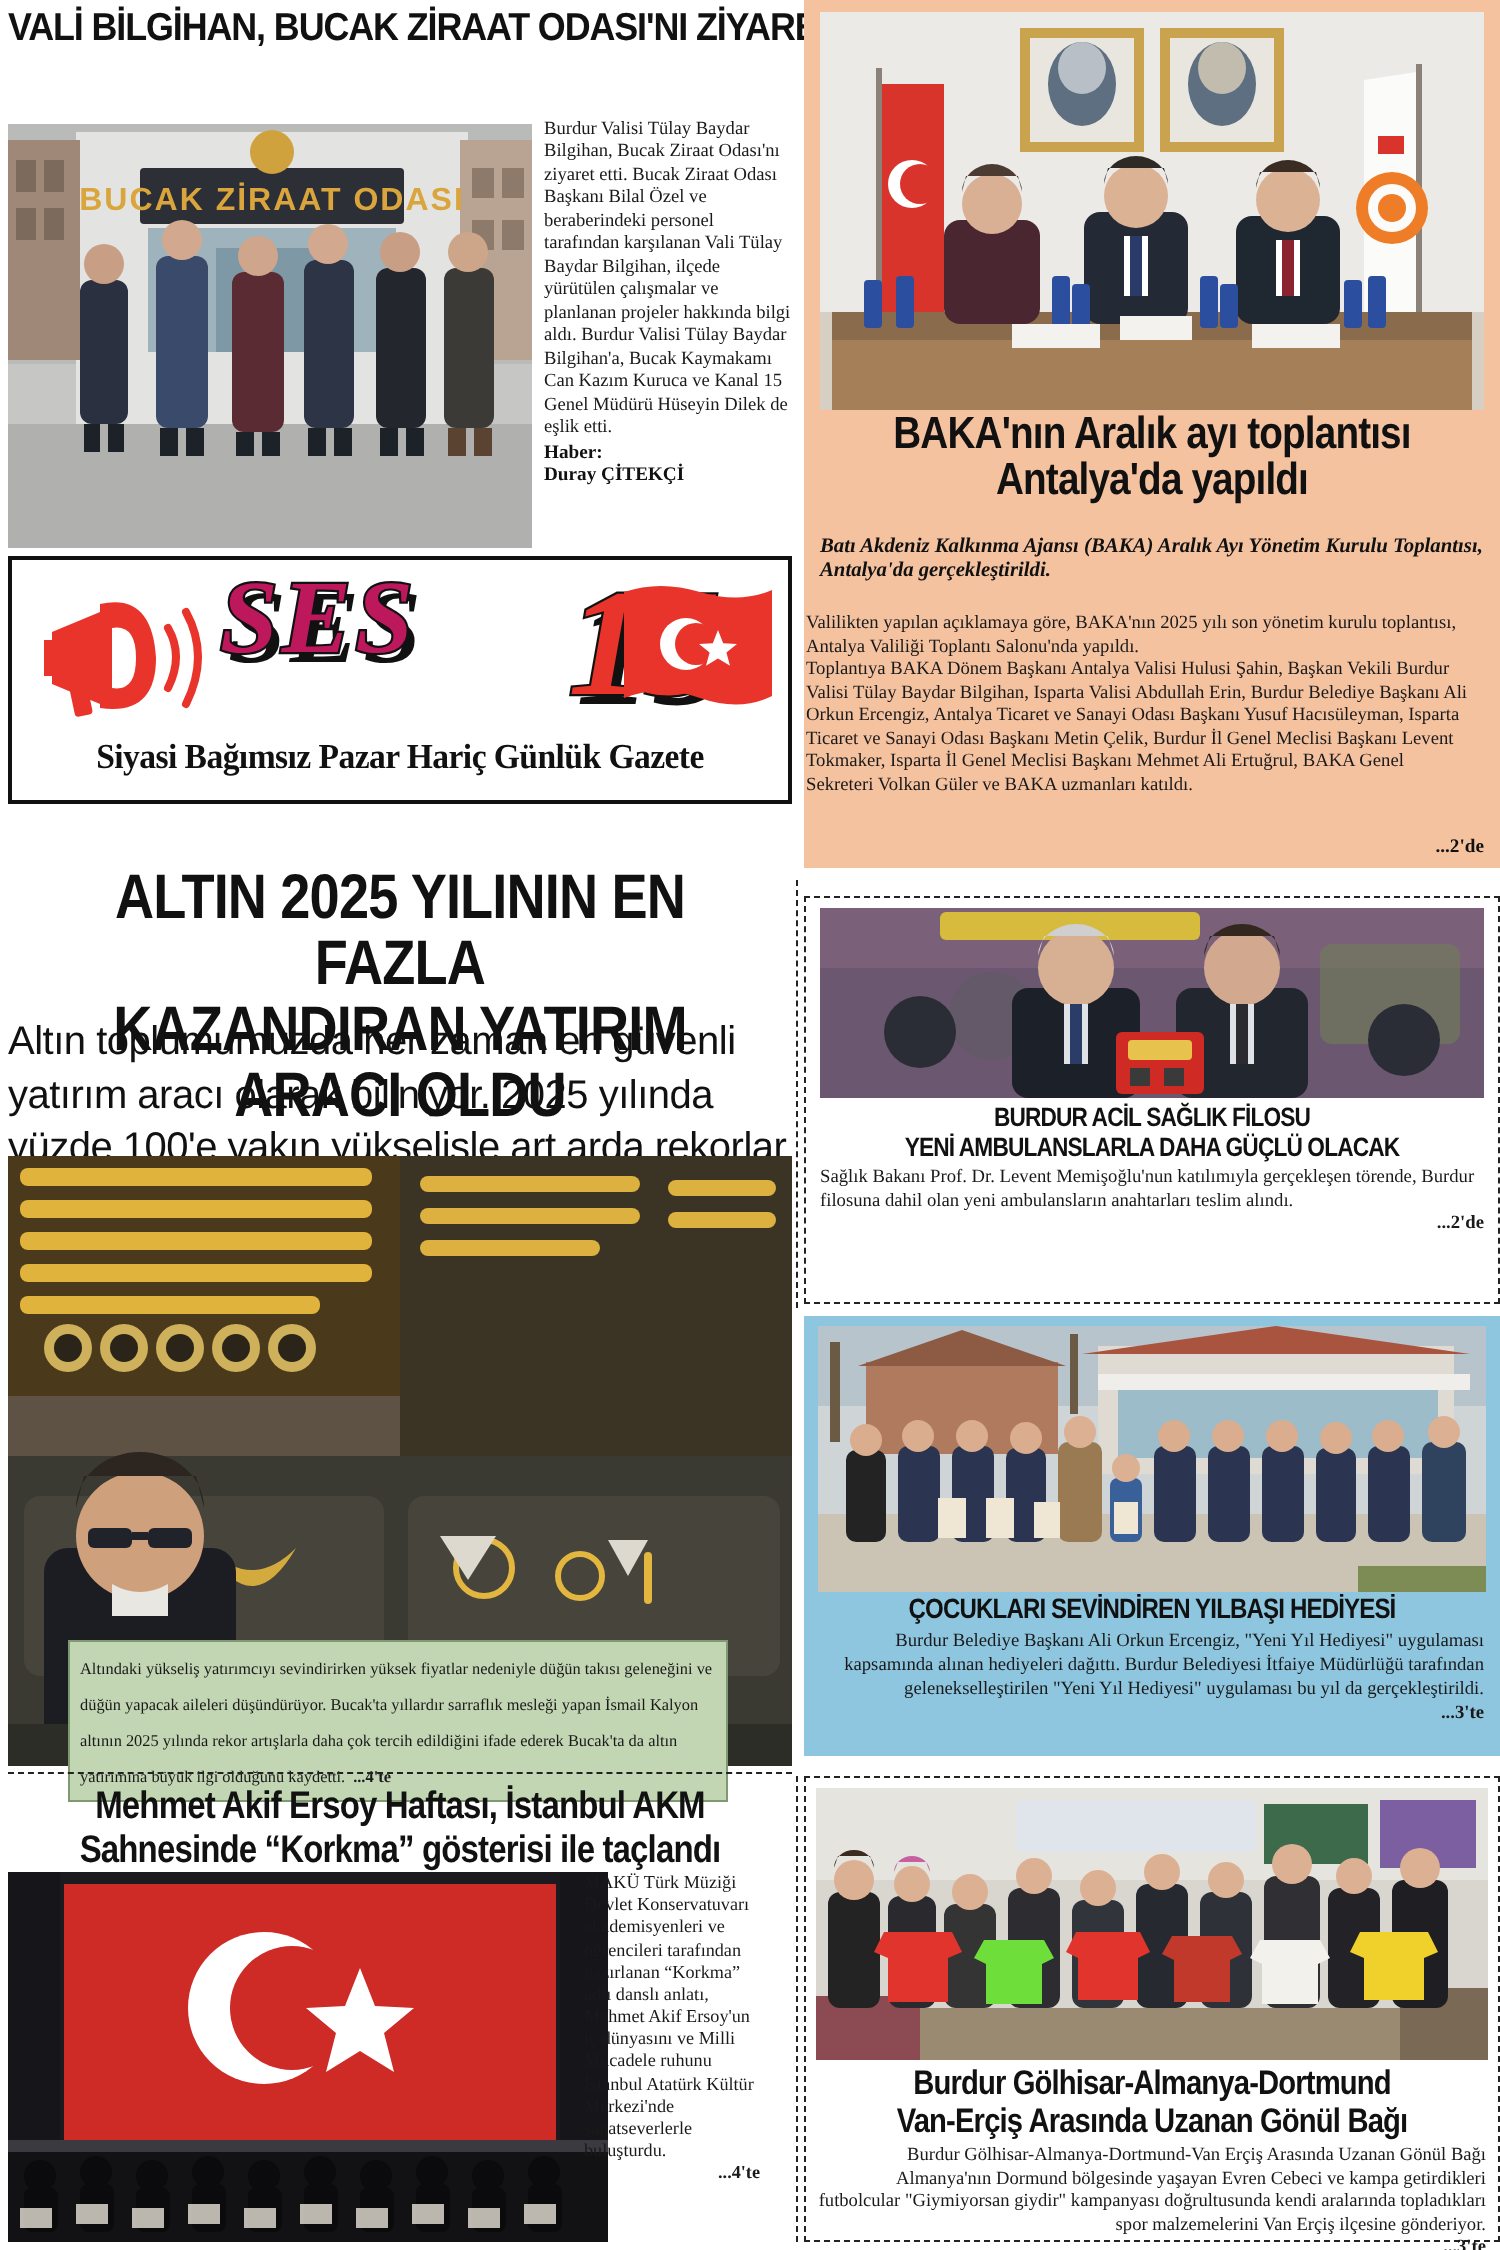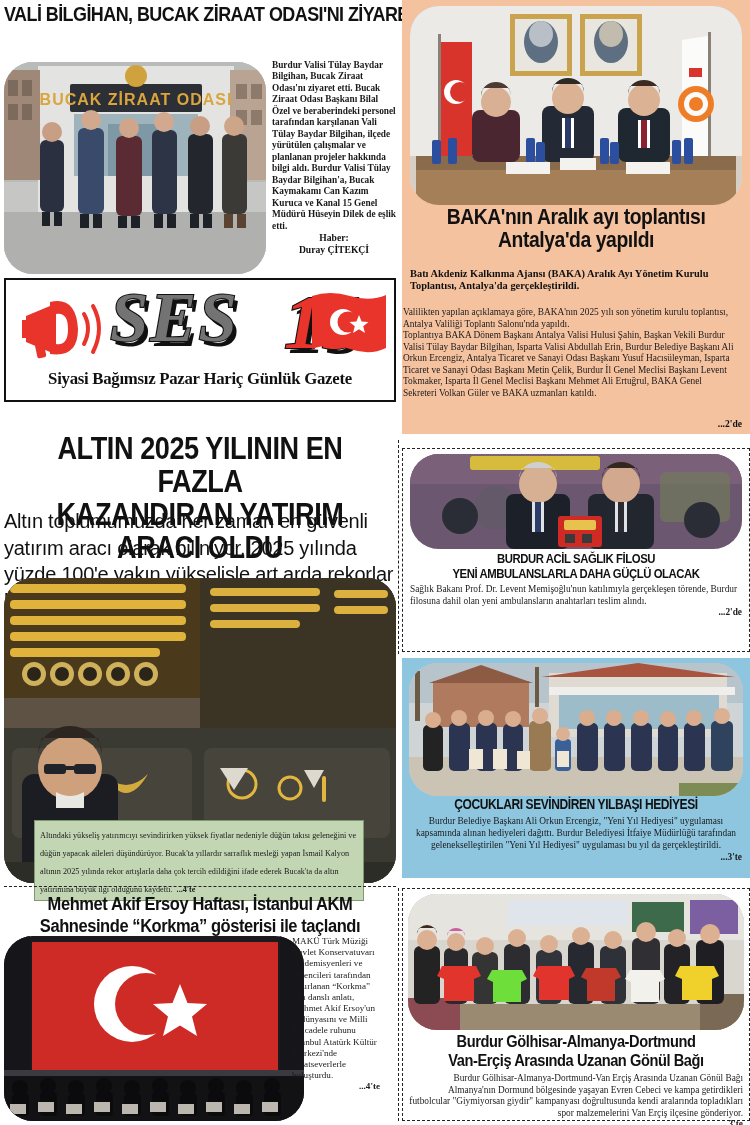--- a/index.html
+++ b/index.html
@@ -38,74 +38,74 @@
   .body-text {
     font-family:"Liberation Serif", serif;
     font-size:9.1px;
     line-height:1.22;
     text-align:justify;
     color:#1a1a1a;
   }
   .jump { font-weight:bold; }
 
   
-  .photo { position:absolute; overflow:hidden; background:#b9bcc0;border-radius:29px; }
+  .photo { position:absolute; overflow:hidden; background:#b9bcc0; }
 
   
   #tl-kicker {
     left:4px; top:5px; width:392px;
     font-family:"Liberation Sans", sans-serif;
     font-weight:bold; font-size:19.5px; line-height:1;
     letter-spacing:-0.6px;
     transform:scaleX(0.92); transform-origin:left center;
     white-space:nowrap;
   }
   #tl-sub {
     left:4px; top:26px; width:392px;
     font-family:"Liberation Sans", sans-serif;
     font-size:14.3px; line-height:1.18; font-weight:400;
     letter-spacing:-0.2px;
   }
   #tl-photo { left:4px; top:62px; width:262px; height:212px; border:0; }
   #tl-text { left:272px; top:60px; width:124px; height:215px; }
-  #tl-text .body-text { font-size:9.3px; line-height:1.235; text-align:left;font-weight:bold;}
-  #tl-text .byline { font-weight:bold; font-size:9.6px; line-height:1.235;text-align:center;}
+  #tl-text .body-text { font-size:9.3px; line-height:1.235; text-align:left;}
+  #tl-text .byline { font-weight:bold; font-size:9.6px; line-height:1.235;}
 
   
   #tr-block {
     left:402px; top:0px; width:348px; height:434px;
     background:#f5c2a0;
   }
   #tr-photo { left:410px; top:6px; width:332px; height:199px; }
   #tr-head {
     left:402px; top:206px; width:348px;
     font-size:22.5px;
   }
   #tr-lede {
     left:410px; top:268px; width:334px;
     font-family:"Liberation Serif", serif;
-    font-weight:bold; font-size:10.4px; line-height:1.2;
+    font-weight:bold; font-size:10.4px; line-height:1.2;font-style:italic;
   }
   #tr-body { left:403px; top:307px; width:334px; }
   #tr-body .body-text { font-size:9.35px; line-height:1.235; text-align:left; }
   #tr-jump { position:absolute; right:8px; top:418px; font-family:"Liberation Serif",serif; font-weight:bold; font-size:9.6px; }
 
   
   #masthead {
     left:4px; top:278px; width:392px; height:124px;
     border:2px solid #111; background:#fff;
   }
   #logo-row { position:absolute; left:0; top:0; width:100%; height:92px; }
   .megaphone { position:absolute; left:14px; top:14px; width:92px; height:66px; }
   #ses-word {
     position:absolute; left:104px; top:4px;
     font-family:"Liberation Serif", serif;
     font-style:italic; font-weight:bold;
-    font-size:69px; line-height:1;
-    color:#737373;
+    font-size:52px; line-height:1;
+    color:#be185d;
     -webkit-text-stroke:2.2px #111;
     paint-order: stroke fill;
     text-shadow: 4px 5px 0 #111;
     letter-spacing:2px;
   }
   #num-word {
     position:absolute; left:278px; top:4px;
     font-family:"Liberation Serif", serif;
     font-style:italic; font-weight:bold;
     font-size:76px; line-height:1;
@@ -183,21 +183,21 @@
   #coc-box {
     left:402px; top:658px; width:348px; height:220px;
     background:#8ec6e0;
   }
   #coc-photo { left:409px; top:663px; width:334px; height:133px; }
   #coc-head {
     left:404px; top:797px; width:344px;
     font-size:14px; line-height:1.1;
   }
   #coc-body { left:410px; top:816px; width:332px; }
-  #coc-body .body-text { font-size:9.35px; line-height:1.27; text-align:center;}
+  #coc-body .body-text { font-size:9.35px; line-height:1.27; text-align:right;}
 
   
   #ma-head {
     left:4px; top:893px; width:392px;
     font-size:19.2px; line-height:1.12;
   }
   #ma-photo { left:4px; top:936px; width:300px; height:185px; }
   #ma-text { left:292px; top:936px; width:88px; }
   #ma-text .body-text { font-size:9.1px; line-height:1.23; text-align:left; }
 

